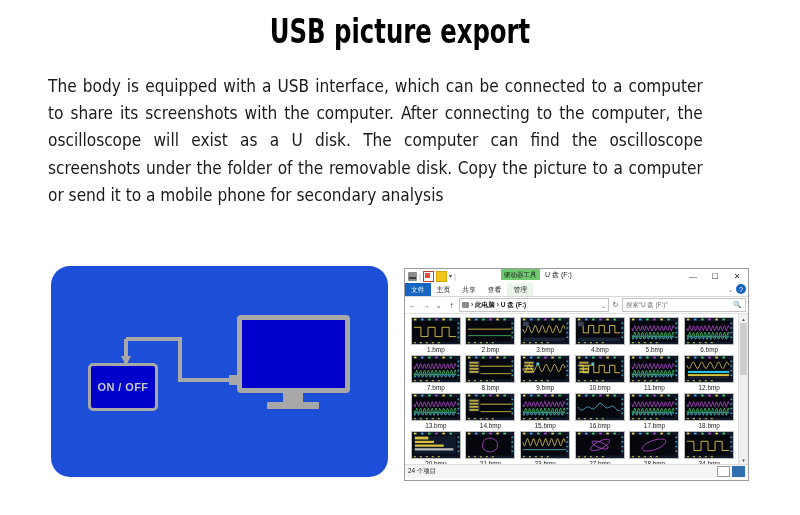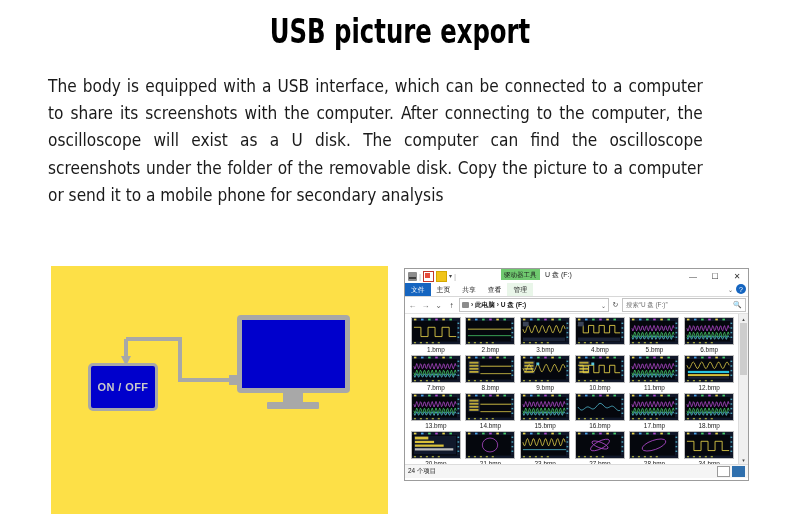--- a/index.html
+++ b/index.html
@@ -21,22 +21,22 @@
   .body-text{
     position:absolute;left:48px;top:72px;width:704px;
     font-family:"DejaVu Sans Condensed","Liberation Sans",sans-serif;
     font-size:18.4px;line-height:27.2px;color:#1a1a1a;
     text-align:justify;
     transform:scaleX(0.93);transform-origin:left top;
   }
 
   
   .diagram{
-    position:absolute;left:51px;top:266px;width:337px;height:248px;
-    background:#fde047;overflow:hidden;
+    position:absolute;left:51px;top:266px;width:337px;height:211px;
+    background:#1d4ed8;overflow:hidden;border-radius:19px;
   }
   .onoff-box{
     position:absolute;left:37px;top:97px;width:70px;height:48px;
     background:#0000cc;border:3px solid #a8a8a8;border-radius:5px;
     box-sizing:border-box;
     display:flex;align-items:center;justify-content:center;
   }
   .onoff-label{
     font-family:"Liberation Sans",sans-serif;
     font-size:11px;font-weight:bold;color:#c9c9c9;letter-spacing:0.4px;

